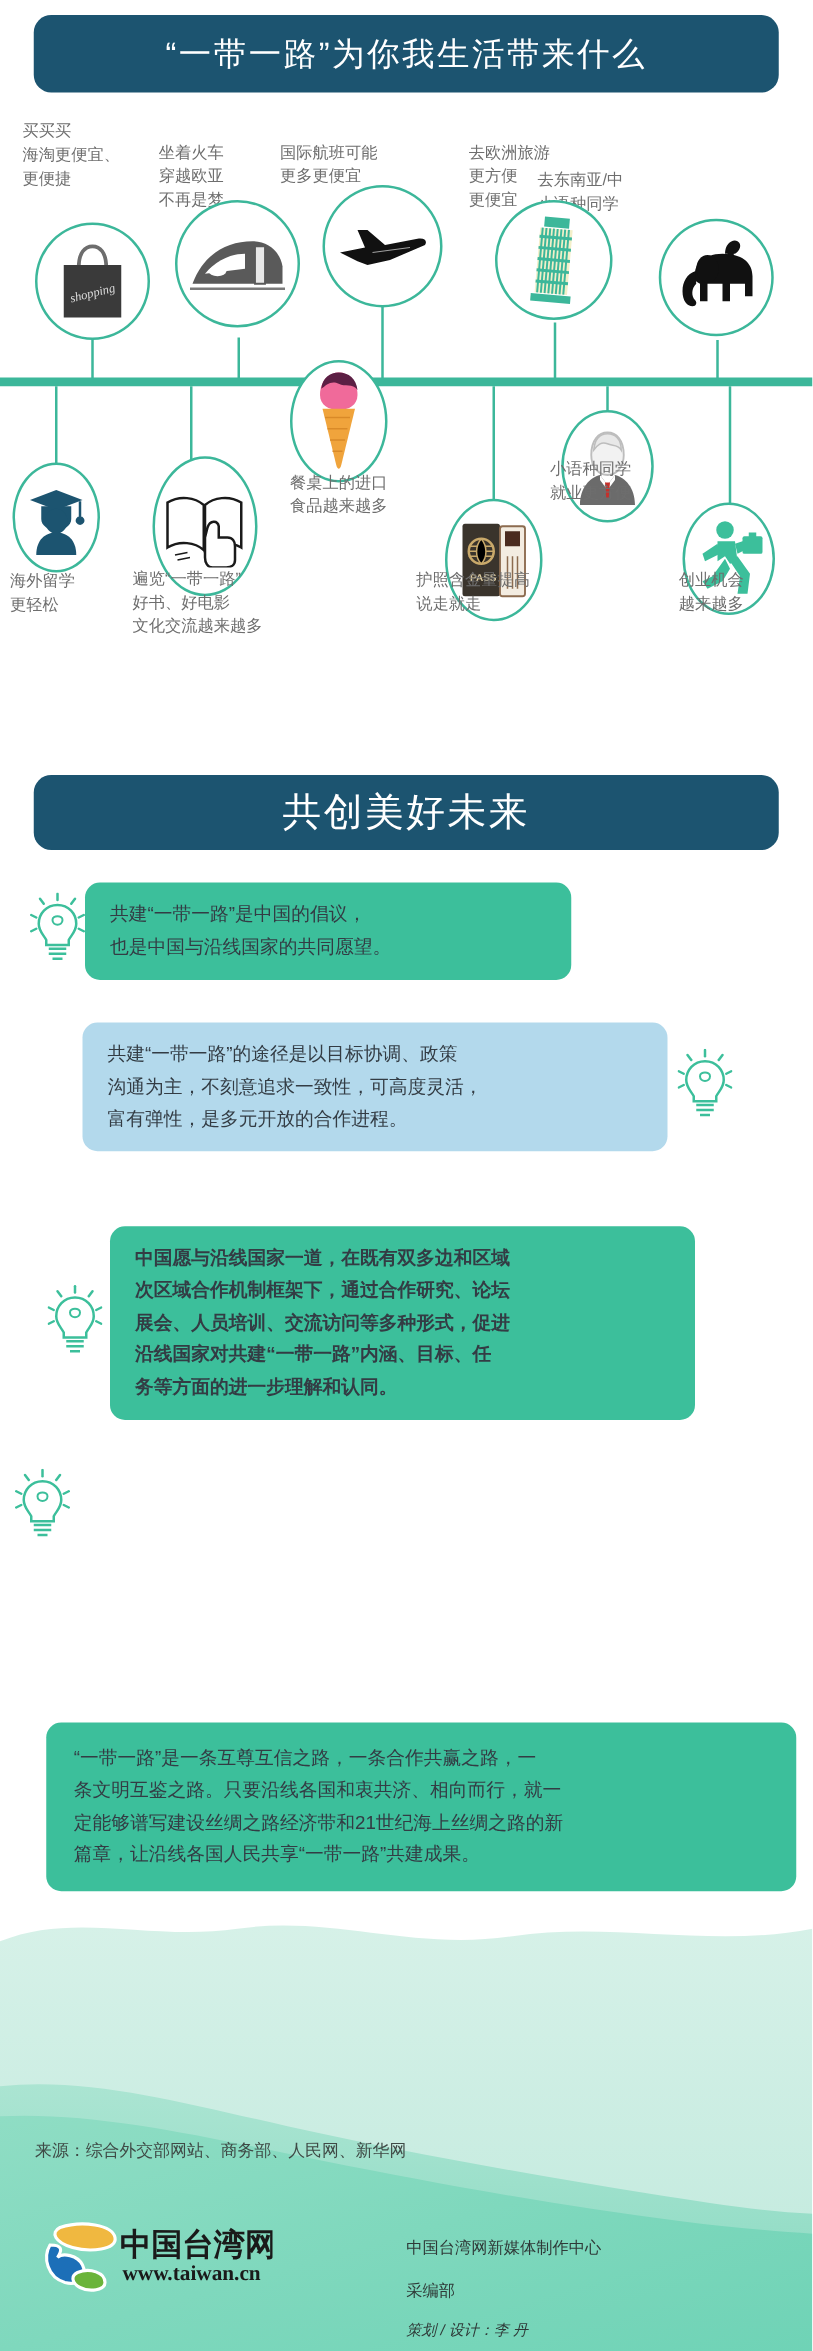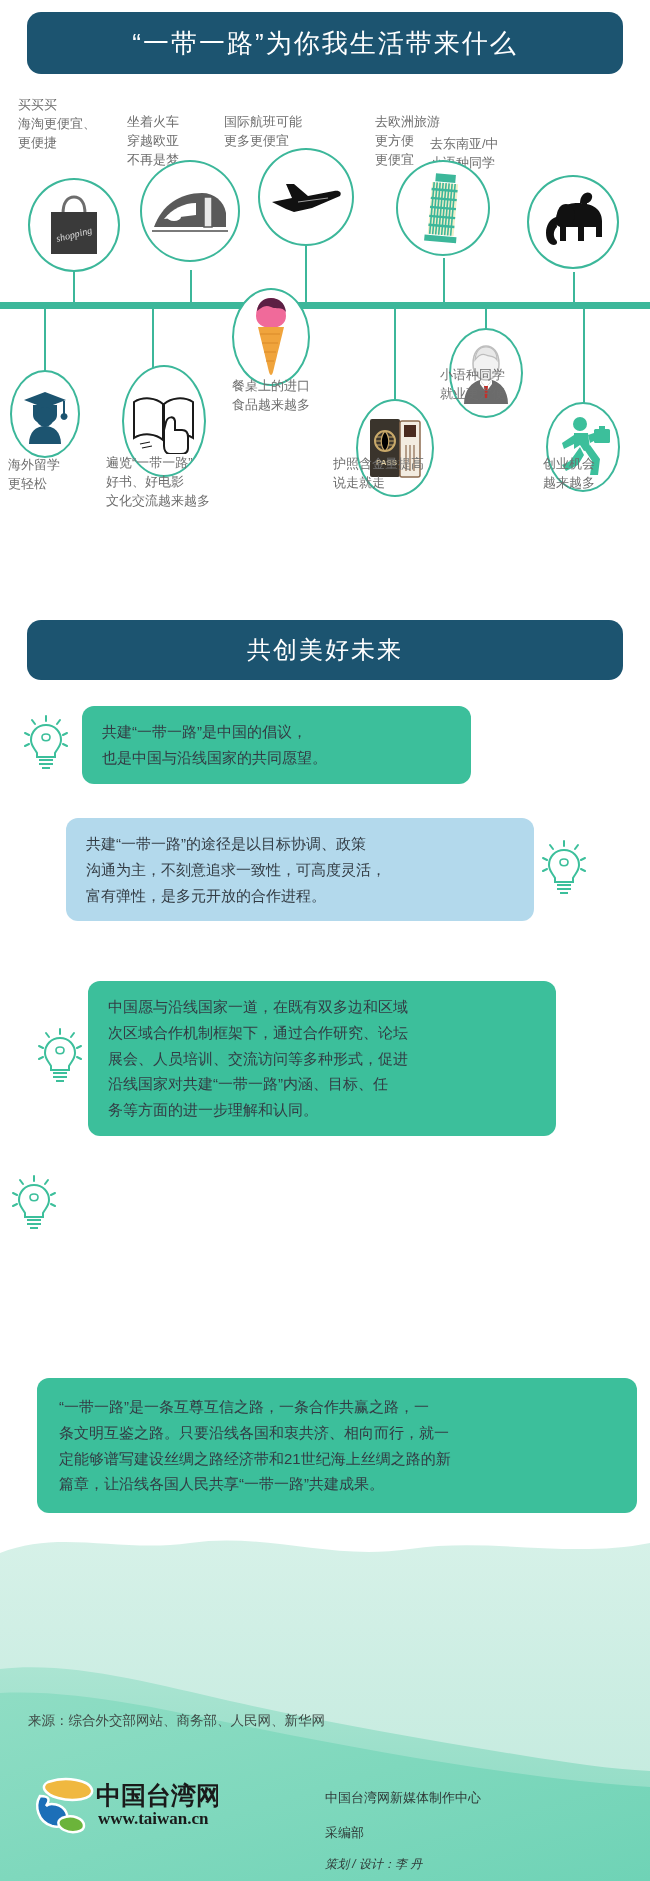--- a/index.html
+++ b/index.html
@@ -24,21 +24,21 @@
     width: 596px;
     background: #1c5470;
     border-radius: 14px;
     color: #ffffff;
     display: flex;
     align-items: center;
     justify-content: center;
     letter-spacing: 2px;
   }
   #banner-1 { top: 12px; height: 62px; font-size: 26px; }
-  #banner-2 { top: 620px; height: 60px; font-size: 24px; }
+  #banner-2 { top: 620px; height: 60px; font-size: 31px; }
 
   
   #timeline-bar {
     position: absolute;
     left: 0;
     top: 302px;
     width: 650px;
     height: 7px;
     background: #3cb79a;
   }
@@ -328,21 +328,21 @@
           <line x1="22" y1="1" x2="22" y2="6"></line>
           <line x1="8" y1="5" x2="11" y2="9"></line>
           <line x1="36" y1="5" x2="33" y2="9"></line>
           <line x1="1" y1="18" x2="5" y2="20"></line>
           <line x1="43" y1="18" x2="39" y2="20"></line>
           <line x1="1" y1="31" x2="5" y2="29"></line>
           <line x1="43" y1="31" x2="39" y2="29"></line>
         </g>
       </svg>
     </span>
-    <div class="bubble-text green" style="margin-left:14px; width:389px;">共建“一带一路”是中国的倡议，
+    <div class="bubble-text green" style="margin-left:0; width:389px;">共建“一带一路”是中国的倡议，
 也是中国与沿线国家的共同愿望。</div>
   </div>
 
   <div class="msg-row" style="top:818px;">
     <div class="bubble-text blue" style="margin-left:66px; width:468px;">共建“一带一路”的途径是以目标协调、政策
 沟通为主，不刻意追求一致性，可高度灵活，
 富有弹性，是多元开放的合作进程。</div>
     <span class="lamp" style="margin-left:8px;">
       <svg width="44" height="56" viewBox="0 0 44 56">
         <path d="M22 10 C13 10,7 17,7 25 C7 31,11 34,13 38 L13 42 L31 42 L31 38 C33 34,37 31,37 25 C37 17,31 10,22 10 Z" fill="none" stroke="#3cbf9b" stroke-width="2"></path>
@@ -354,21 +354,21 @@
           <line x1="36" y1="5" x2="33" y2="9"></line>
           <line x1="1" y1="18" x2="5" y2="20"></line>
           <line x1="43" y1="18" x2="39" y2="20"></line>
           <line x1="1" y1="31" x2="5" y2="29"></line>
           <line x1="43" y1="31" x2="39" y2="29"></line>
         </g>
       </svg>
     </span>
   </div>
 
-  <div class="msg-row" style="top:981px;">
+  <div class="msg-row" style="top:981px;font-weight:bold;">
     <span class="lamp" style="margin-left:38px;">
       <svg width="44" height="56" viewBox="0 0 44 56">
         <path d="M22 10 C13 10,7 17,7 25 C7 31,11 34,13 38 L13 42 L31 42 L31 38 C33 34,37 31,37 25 C37 17,31 10,22 10 Z" fill="none" stroke="#3cbf9b" stroke-width="2"></path>
         <path d="M15 45 L29 45 M15 49 L29 49 M18 53 L26 53" stroke="#3cbf9b" stroke-width="2"></path>
         <path d="M18 22 C18 27,26 27,26 22 C26 18,18 18,18 22 Z" fill="none" stroke="#3cbf9b" stroke-width="1.6"></path>
         <g stroke="#3cbf9b" stroke-width="2" stroke-linecap="round">
           <line x1="22" y1="1" x2="22" y2="6"></line>
           <line x1="8" y1="5" x2="11" y2="9"></line>
           <line x1="36" y1="5" x2="33" y2="9"></line>
           <line x1="1" y1="18" x2="5" y2="20"></line>

